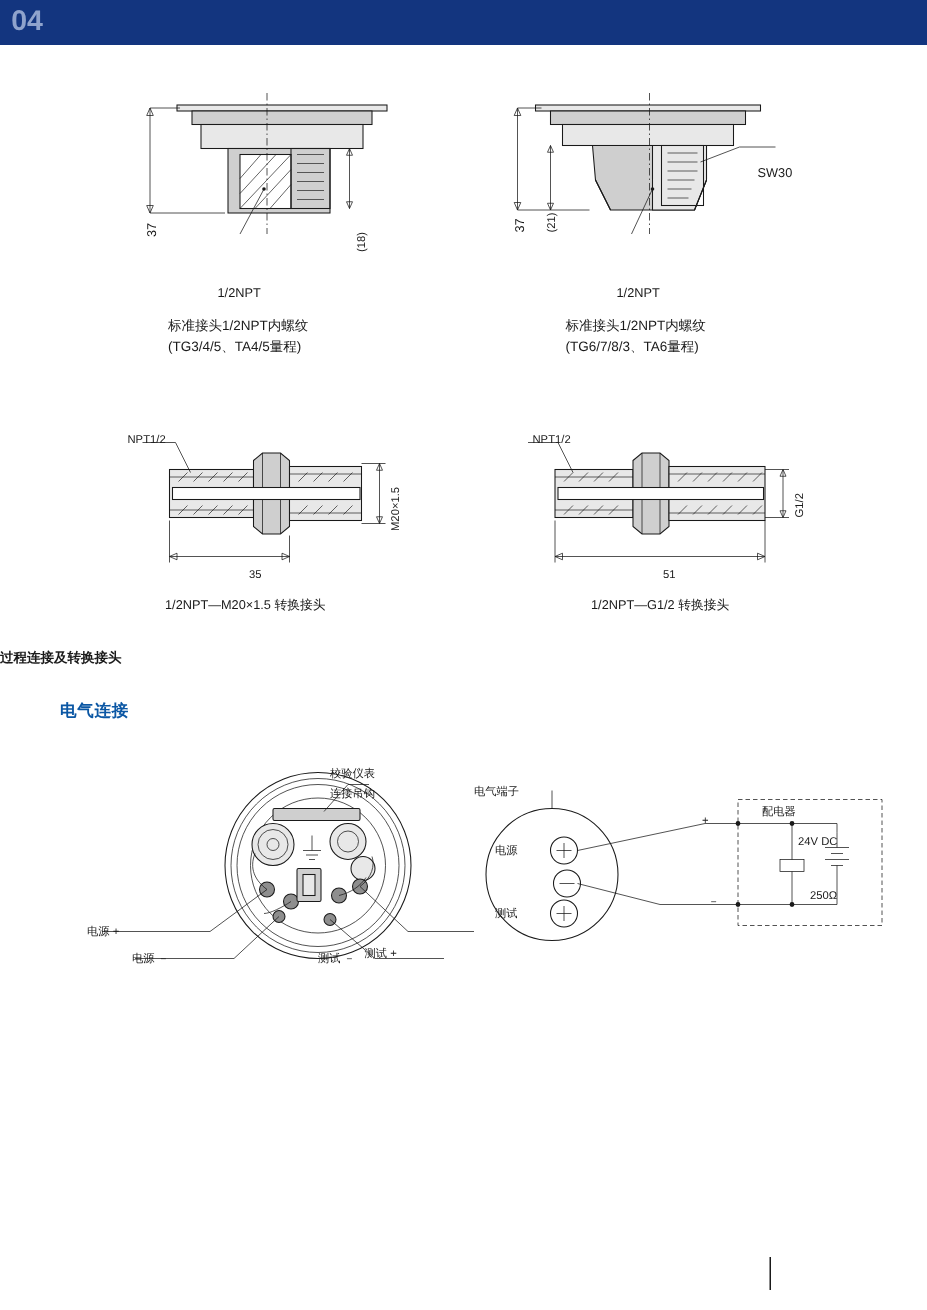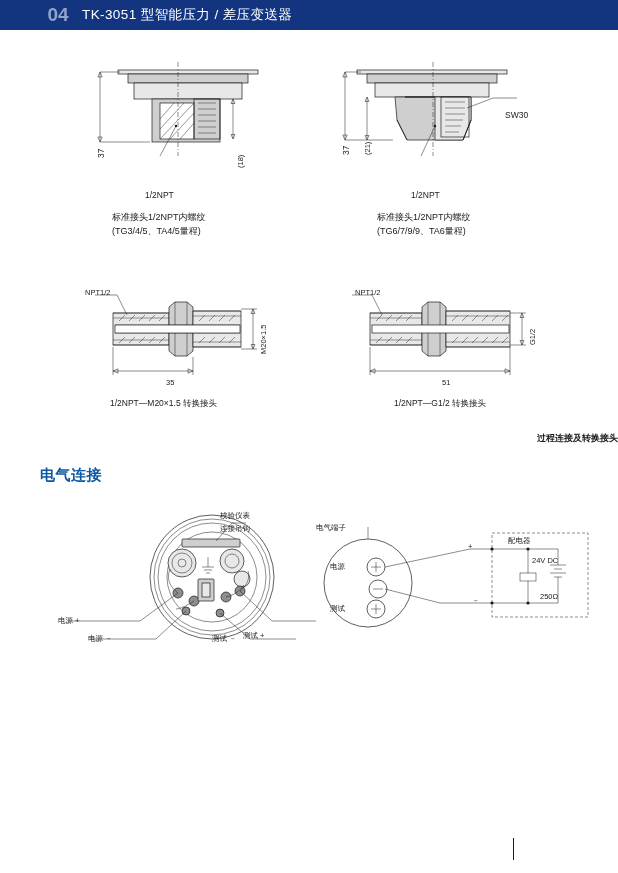--- a/index.html
+++ b/index.html
@@ -29,21 +29,20 @@
   .header-num {
     width: 36px;
     height: 30px;
     display: flex;
     align-items: center;
     justify-content: center;
     color: #8fa3cc;
     font-size: 19px;
     font-weight: bold;
     letter-spacing: 0px;
-    padding-left: 40px;
   }
   .header-title {
     color: #ffffff;
     font-size: 13.5px;
     padding-left: 6px;
     letter-spacing: 0.4px;
     white-space: nowrap;
   }
 
   
@@ -60,30 +59,30 @@
     position: absolute;
     font-size: 8.5px;
     white-space: nowrap;
     transform: rotate(-90deg);
     transform-origin: left top;
   }
 
   .section-title {
     position: absolute;
     color: #0b57a4;
-    font-size: 15px;
+    font-size: 11px;
     font-weight: bold;
     letter-spacing: 0.5px;
     text-align: right;
   }
   .caption-center {
     position: absolute;
     font-size: 9px;
     font-weight: bold;
-    text-align: right;
+    text-align: left;
     white-space: nowrap;
   }
 
   svg { position: absolute; overflow: visible; }
   .ln { stroke: #1a1a1a; stroke-width: 0.7; fill: none; }
   .ln-thin { stroke: #1a1a1a; stroke-width: 0.5; fill: none; }
   .ln-dash { stroke: #1a1a1a; stroke-width: 0.5; fill: none; stroke-dasharray: 5 2 1 2; }
   .fill-grey { fill: #cfcfcf; stroke: #1a1a1a; stroke-width: 0.7; }
   .fill-light { fill: #e8e8e8; stroke: #1a1a1a; stroke-width: 0.7; }
   .fill-white { fill: #ffffff; stroke: #1a1a1a; stroke-width: 0.7; }
@@ -97,21 +96,20 @@
     width: 1px;
     height: 22px;
     background: #1a1a1a;
   }
 </style>
 </head>
 <body>
 
 <div class="header">
   <div class="header-num">04</div>
-  <div class="header-title">TK-3051 型智能压力 / 差压变送器</div>
 </div>
 
 <svg style="left:90px; top:60px;" width="200" height="150" viewBox="0 0 200 150">
 
   <rect class="fill-light" x="28" y="10" width="140" height="4"></rect>
   <rect class="fill-grey" x="38" y="14" width="120" height="9"></rect>
 
   <rect class="fill-light" x="44" y="23" width="108" height="16"></rect>
 
   <rect class="fill-grey" x="62" y="39" width="68" height="43"></rect>
@@ -195,21 +193,21 @@
   <line class="ln-thin" x1="158" y1="38" x2="182" y2="38"></line>
 
   <line class="ln-thin" x1="100" y1="66" x2="86" y2="96"></line>
   <circle cx="100" cy="66" r="1.2" fill="#1a1a1a"></circle>
 </svg>
 <div class="vert" style="left:341px; top:155px;">37</div>
 <div class="vert t sm" style="left:363px; top:155px; font-size:7.5px;">(21)</div>
 <div class="t" style="left:505px; top:110px;">SW30</div>
 <div class="t" style="left:411px; top:190px;">1/2NPT</div>
 <div class="t cn" style="left:377px; top:212px;">标准接头1/2NPT内螺纹</div>
-<div class="t cn" style="left:377px; top:226px;">(TG6/7/9/9、TA6量程)</div>
+<div class="t cn" style="left:377px; top:226px;">(TG6/7/8/3、TA6量程)</div>
 
 <svg style="left:95px; top:285px;" width="190" height="110" viewBox="0 0 190 110">
 
   <rect class="fill-light" x="18" y="28" width="56" height="32"></rect>
 
   <g class="hatch-ln">
     <line x1="18" y1="28" x2="74" y2="28"></line>
     <line x1="18" y1="33" x2="74" y2="33"></line>
     <line x1="18" y1="55" x2="74" y2="55"></line>
     <line x1="18" y1="60" x2="74" y2="60"></line>

